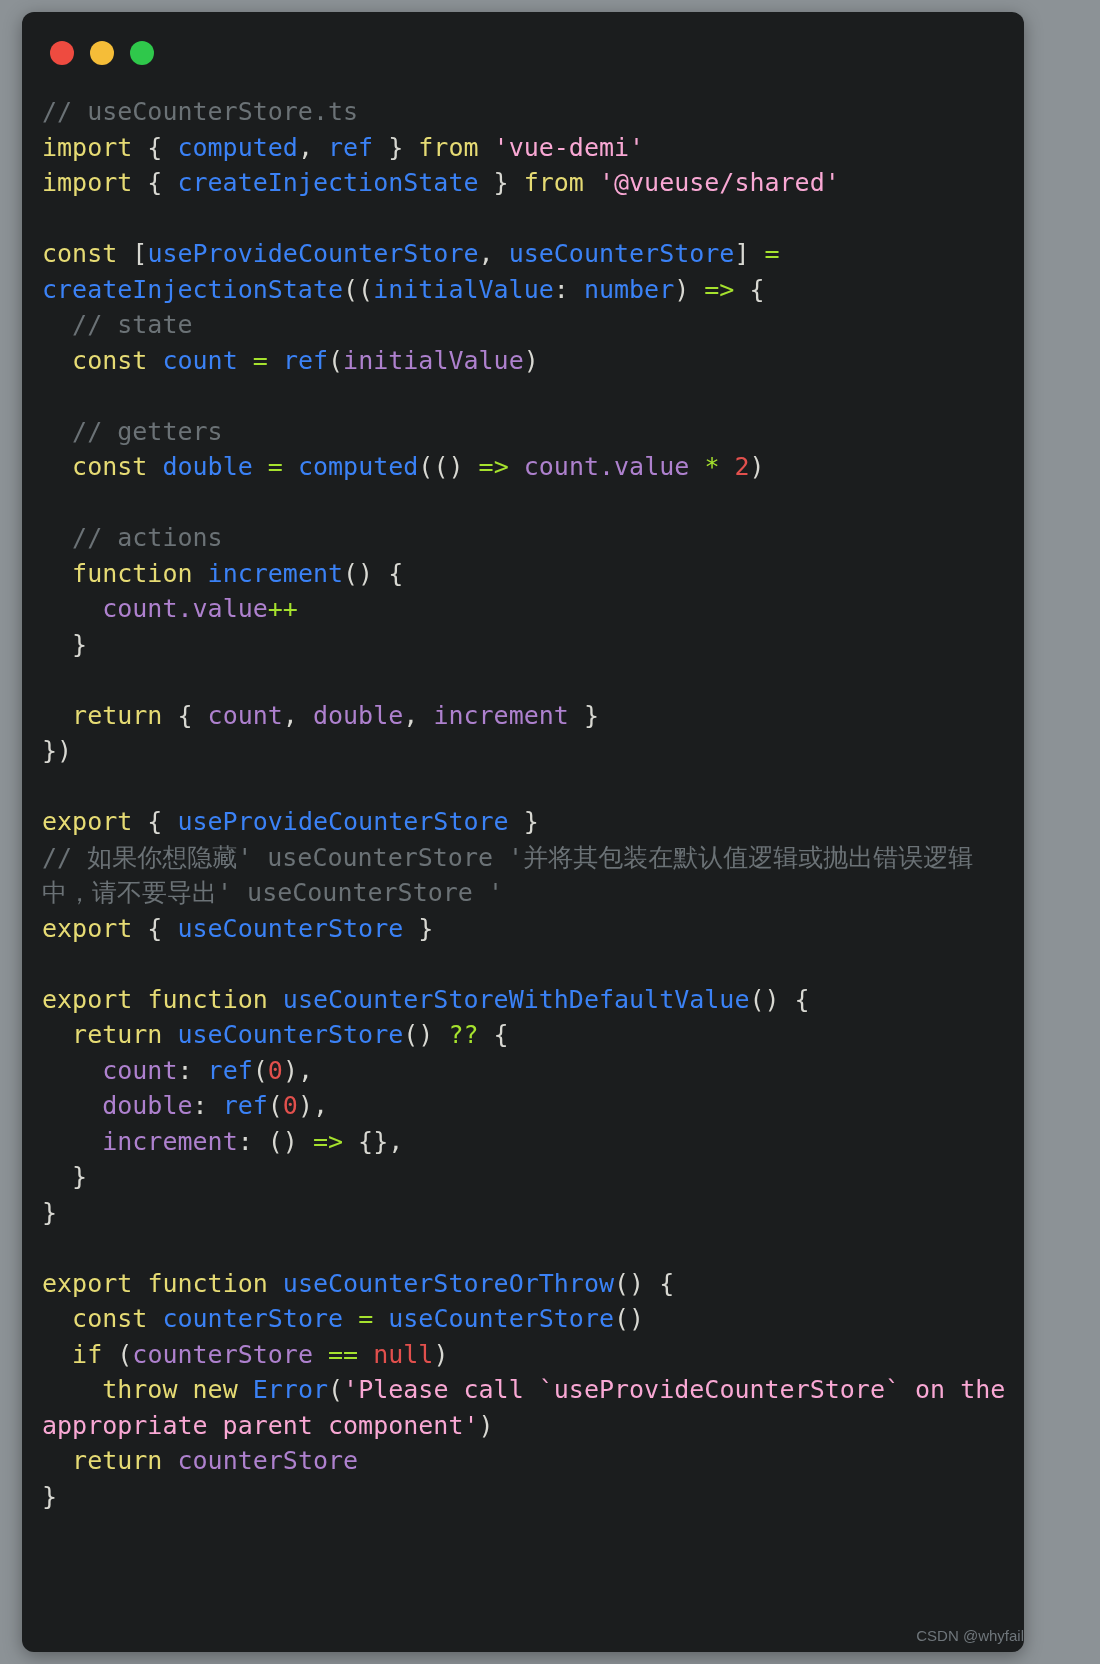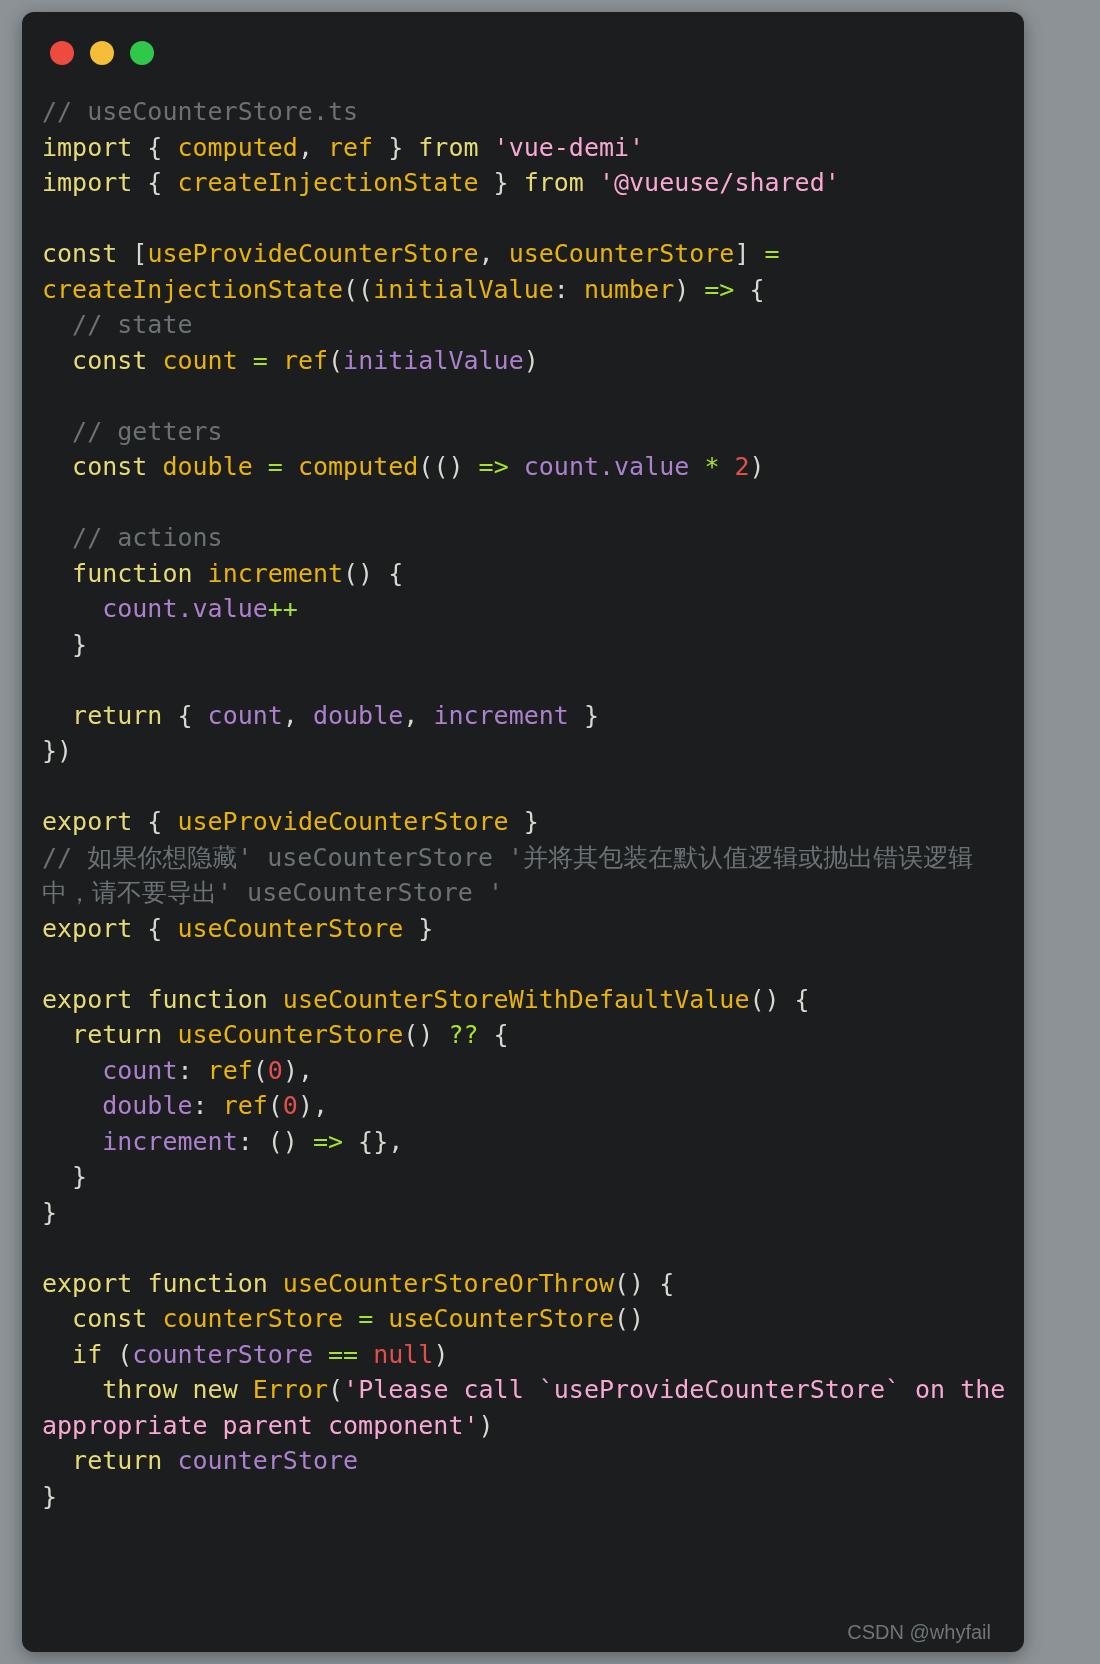--- a/index.html
+++ b/index.html
@@ -52,33 +52,33 @@
     white-space: pre-wrap;
     word-break: break-word;
     color: #d8d8d2;
     -webkit-font-smoothing: antialiased;
   }
   #code .ln { min-height: 35.5px; }
 
   
   .cmt  { color: #6b7276; }
   .kw   { color: #e6db74; }   
-  .fn   { color: #eab308; }   
+  .fn   { color: #3b82f6; }   
   .str  { color: #f9a8d4; }   
   .op   { color: #a6e22e; }   
   .var  { color: #ae81ce; }   
   .num  { color: #e2504d; }   
   .pun  { color: #d8d8d2; }   
 
   #watermark {
     position: absolute;
-    right: 33px;
+    right: 0;
     bottom: 8px;
     font-family: "Liberation Sans", sans-serif;
-    font-size: 20px;
+    font-size: 15px;
     color: #6f767b;
   }
 </style>
 </head>
 <body>
 
 <div id="window">
 
   <div id="titlebar">
     <span class="dot red"></span>

